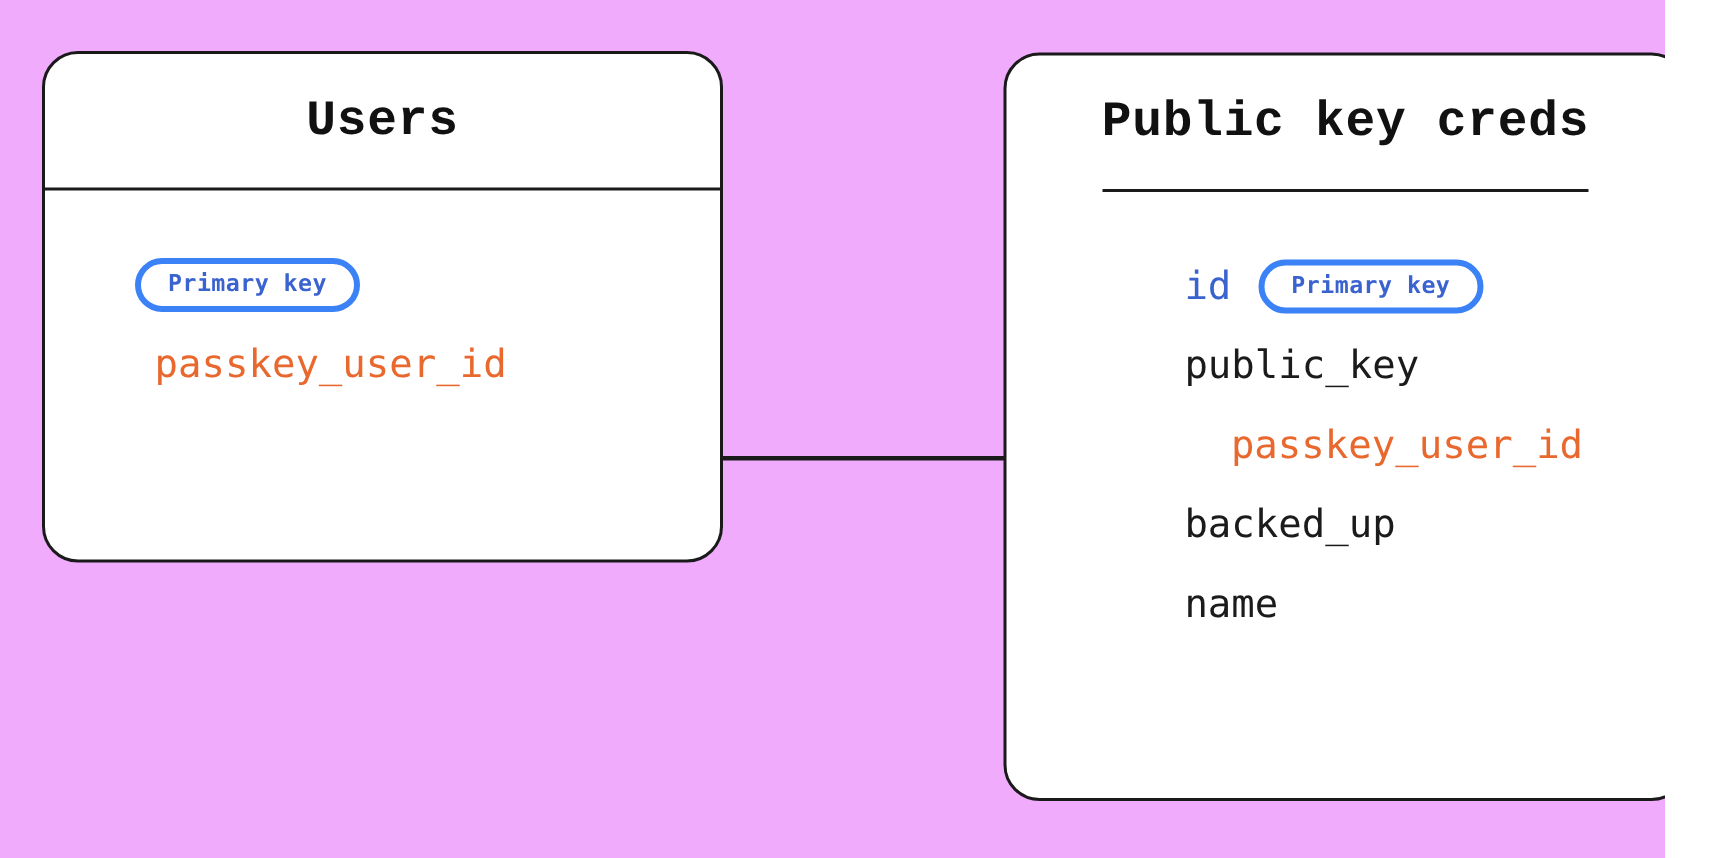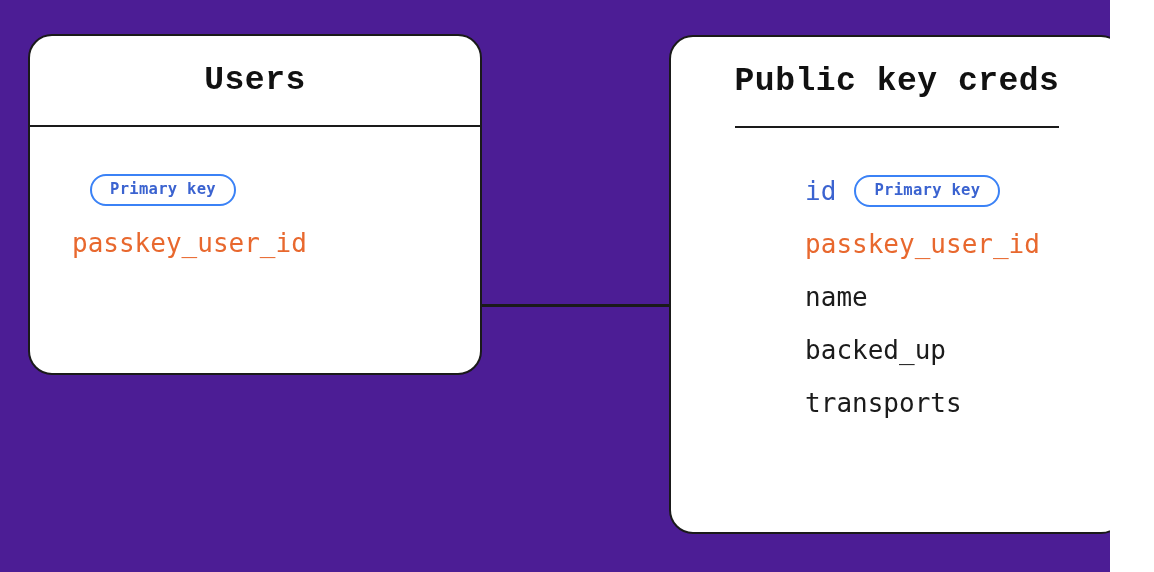--- a/index.html
+++ b/index.html
@@ -7,21 +7,21 @@
     padding: 0;
     background: #ffffff;
   }
   body {
     font-family: "DejaVu Sans Mono", monospace;
   }
   #canvas {
     position: relative;
     width: 1110px;
     height: 572px;
-    background: #4c1d95;
+    background: #f0abfc;
     overflow: hidden;
   }
 
   
   .entity {
     position: absolute;
     box-sizing: border-box;
     background: #ffffff;
     border: 2.5px solid #1a1a1a;
     border-radius: 24px;
@@ -77,30 +77,31 @@
     font-family: "DejaVu Sans Mono", monospace;
     font-size: 26px;
     color: #1b1b1b;
     line-height: 1;
   }
   .field-name.key {
     color: #3b63d0;
   }
   .field-name.fk {
     color: #e8682e;
+    margin-left: 31px;
   }
 
   .badge {
     margin-left: 18px;
     display: inline-flex;
     align-items: center;
     justify-content: center;
     height: 28px;
     padding: 0 18px;
-    border: 2px solid #3b82f6;
+    border: 4px solid #3b82f6;
     border-radius: 999px;
     color: #3b63d0;
     font-family: "DejaVu Sans Mono", monospace;
     font-weight: bold;
     font-size: 15.5px;
     letter-spacing: 0.3px;
     line-height: 1;
     background: #ffffff;
   }
 
@@ -143,33 +144,33 @@
     <div class="entity-header">
       <div class="entity-title">Public key creds</div>
     </div>
     <div class="entity-fields">
 
       <div class="field-row">
         <span class="field-name key">id</span>
         <span class="badge">Primary key</span>
       </div>
 
+      <div class="field-row">
+        <span class="field-name">public_key</span>
+      </div>
 
       <div class="field-row">
         <span class="field-name fk">passkey_user_id</span>
-      </div>
-
-      <div class="field-row">
-        <span class="field-name">name</span>
       </div>
 
       <div class="field-row">
         <span class="field-name">backed_up</span>
       </div>
 
       <div class="field-row">
-        <span class="field-name">transports</span>
+        <span class="field-name">name</span>
       </div>
+
 
     </div>
   </div>
 
 </div>
 
 </body></html>

